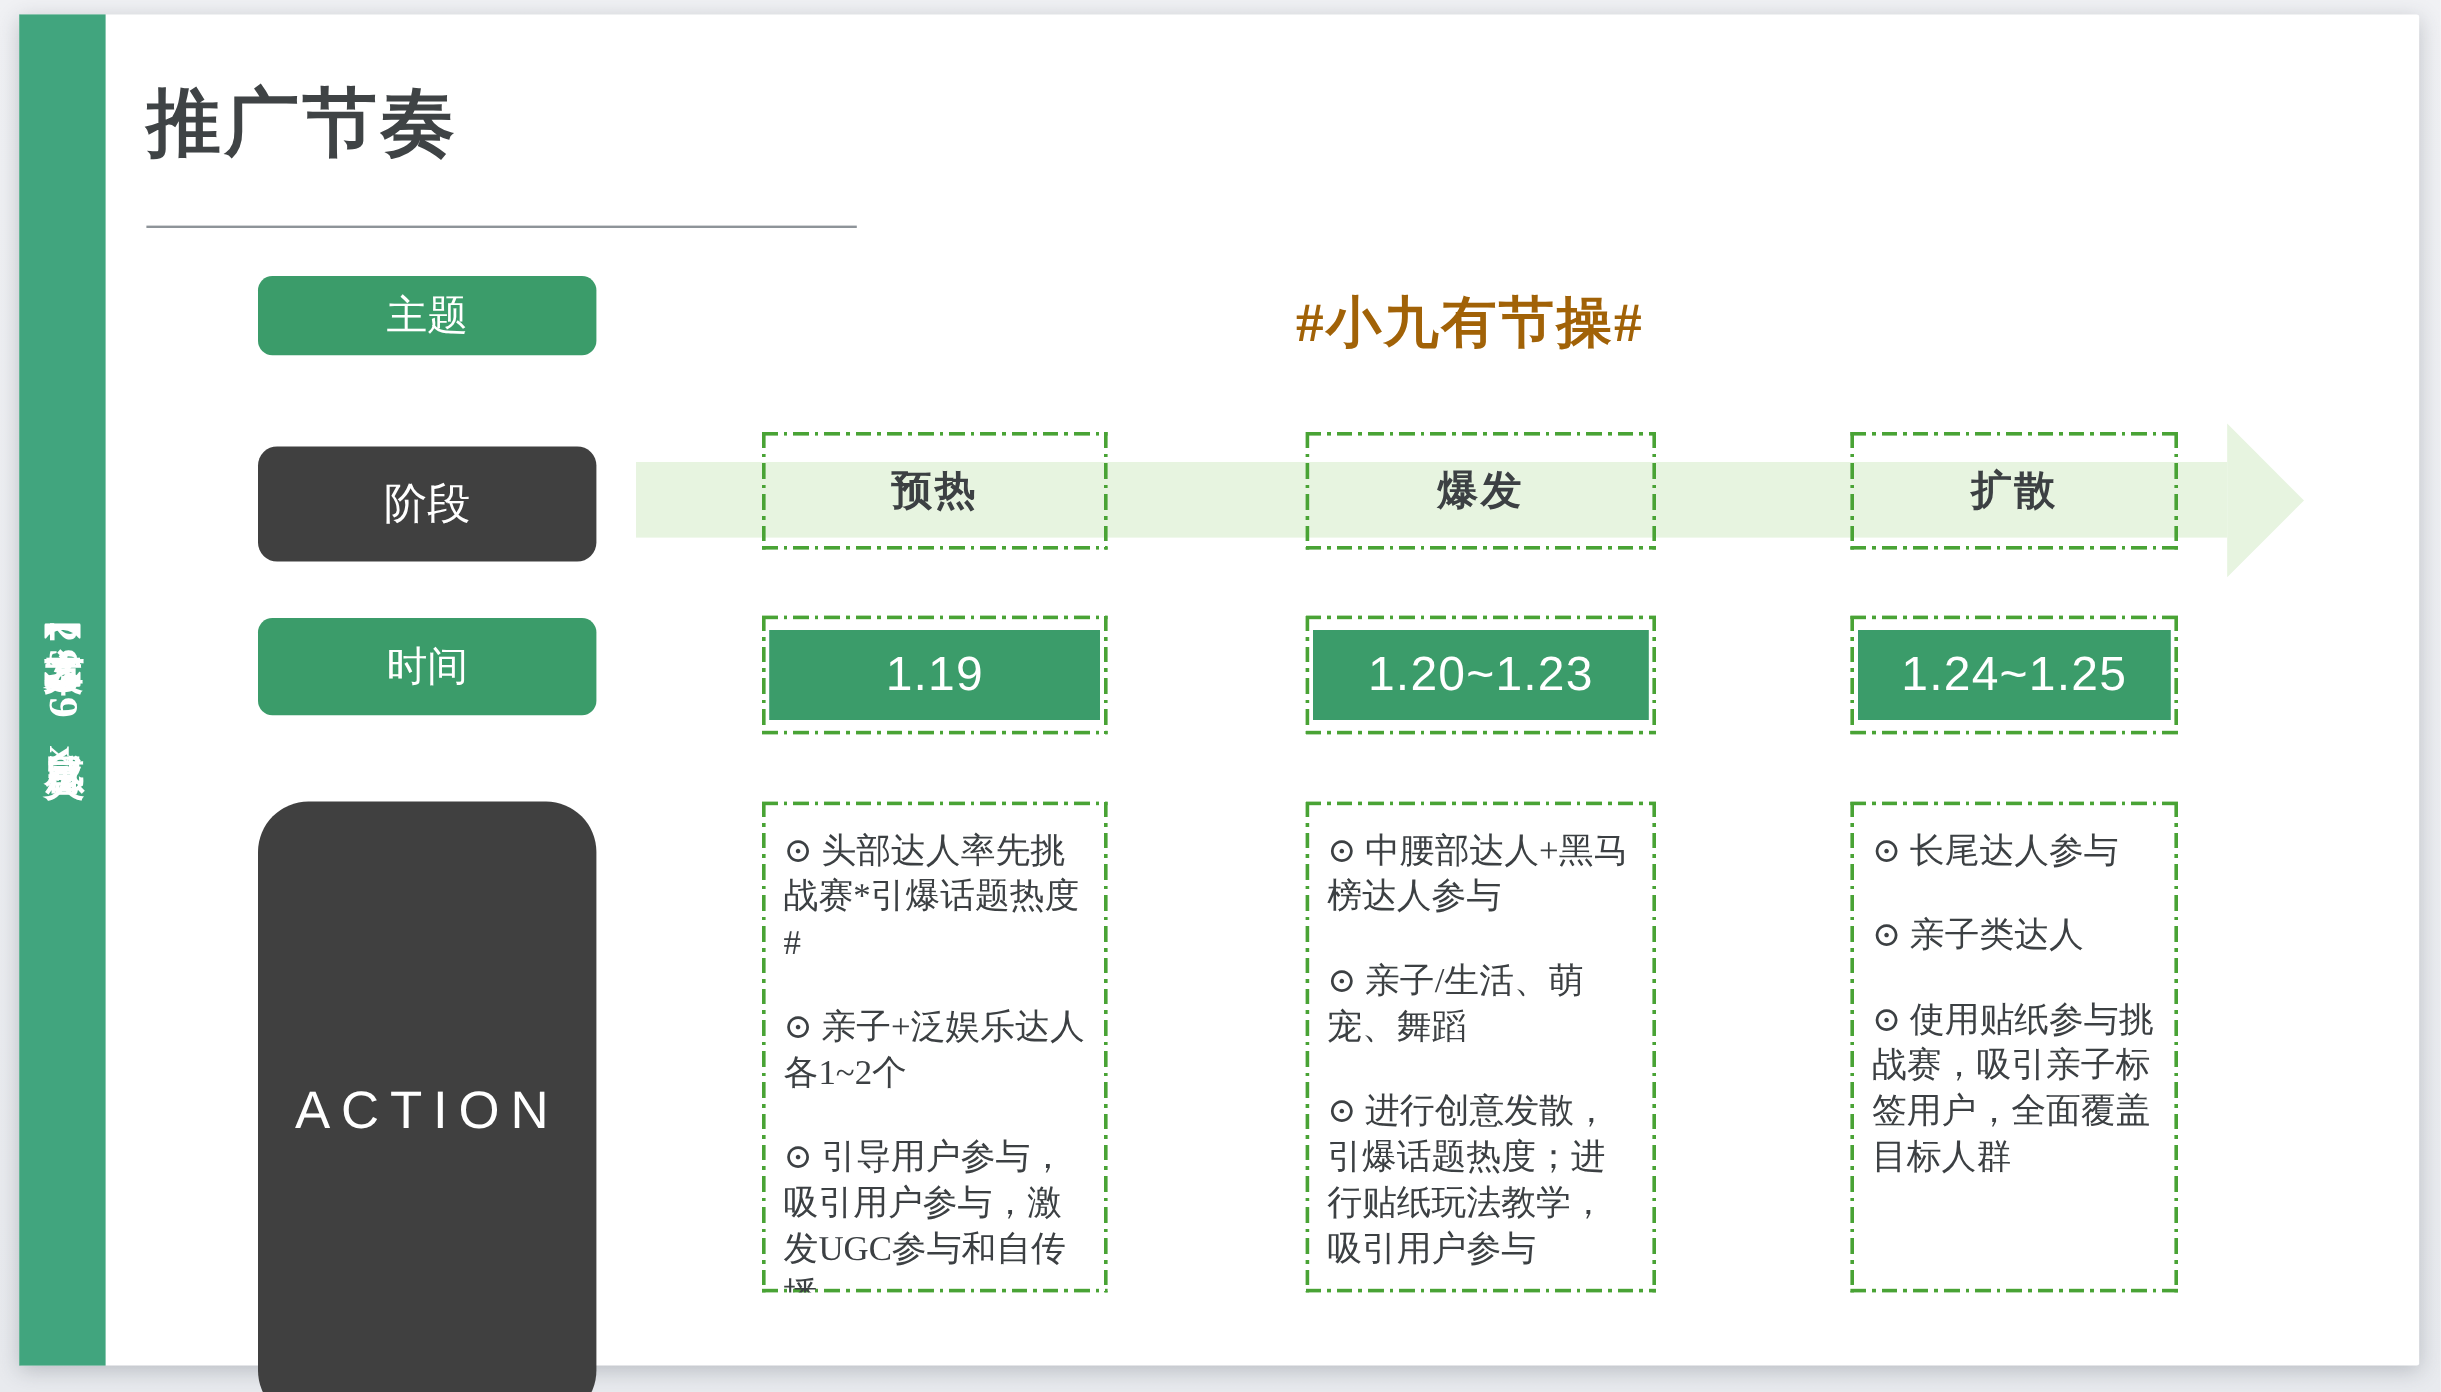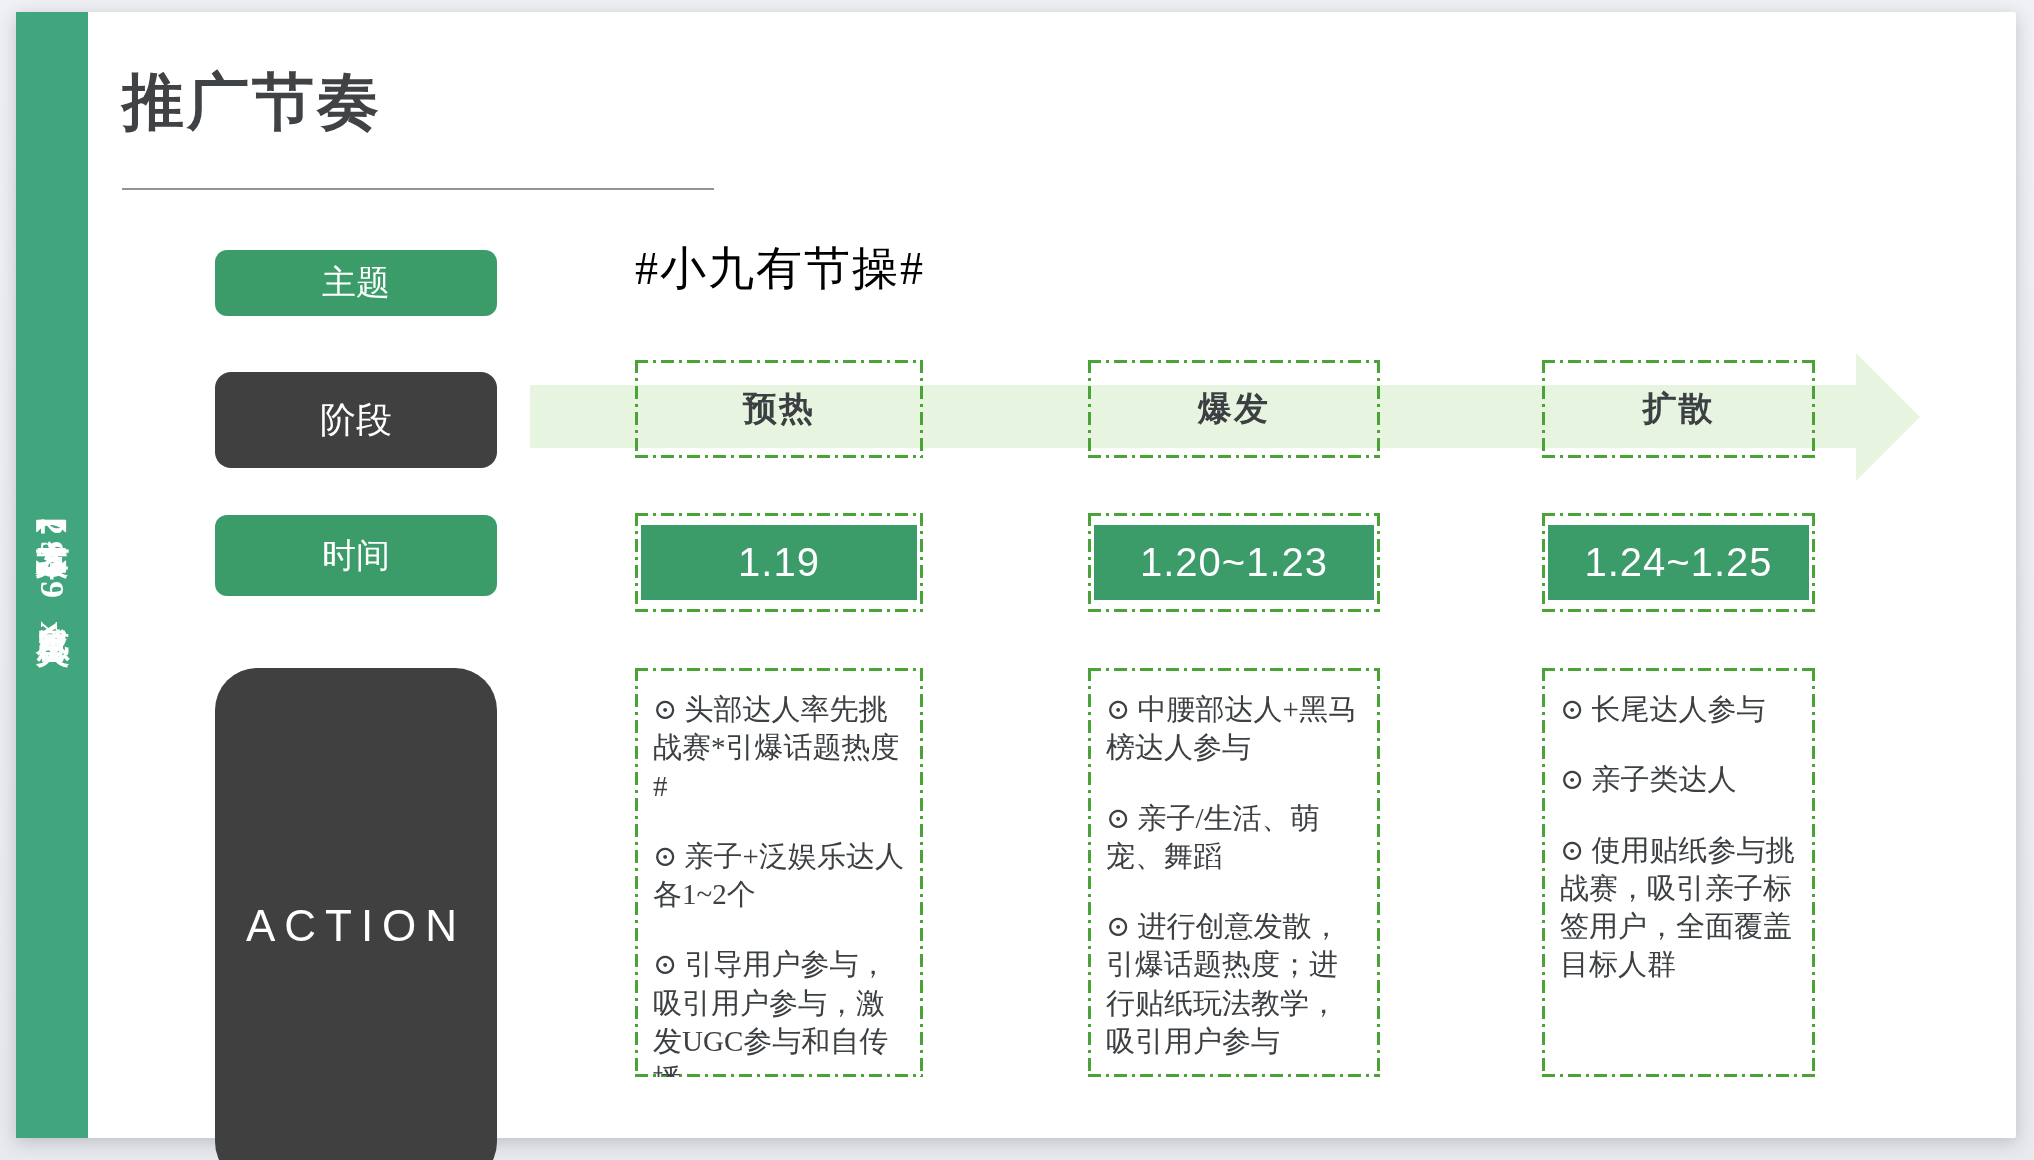--- a/index.html
+++ b/index.html
@@ -32,29 +32,29 @@
   .title-rule{
     position:absolute;left:106px;top:176px;width:592px;height:2px;background:#8e9499;
   }
   
   .btn{
     position:absolute;left:199px;width:282px;display:flex;align-items:center;justify-content:center;
     color:#fff;
   }
   .btn-dark{background:#3b9c6a;}
   .btn-light{background:#404040;}
-  .btn-theme{top:218px;height:66px;border-radius:12px;font-size:34px;margin-top:20px;}
+  .btn-theme{top:218px;height:66px;border-radius:12px;font-size:34px;}
   .btn-phase{top:360px;height:96px;border-radius:16px;font-size:36px;}
   .btn-time{top:503px;height:81px;border-radius:12px;font-size:34px;}
   .btn-action{top:656px;height:516px;border-radius:42px;font-size:44px;letter-spacing:9px;font-weight:300;}
   
   .hashtag{
-    position:absolute;left:619px;top:226px;width:1180px;text-align:left;
+    position:absolute;left:619px;top:226px;width:1180px;text-align:center;
     font-family:"Liberation Serif","DejaVu Serif",serif;
-    font-size:46px;font-weight:400;color:#000000;letter-spacing:2px;
+    font-size:46px;font-weight:700;color:#a16207;letter-spacing:2px;
   }
   
   .band{position:absolute;left:514px;top:373px;width:1326px;height:63px;background:#e7f4e0;}
   .arrowhead{
     position:absolute;left:1840px;top:341px;width:0;height:0;
     border-top:64px solid transparent;border-bottom:64px solid transparent;
     border-left:64px solid #e7f4e0;
   }
   
   .dash{

